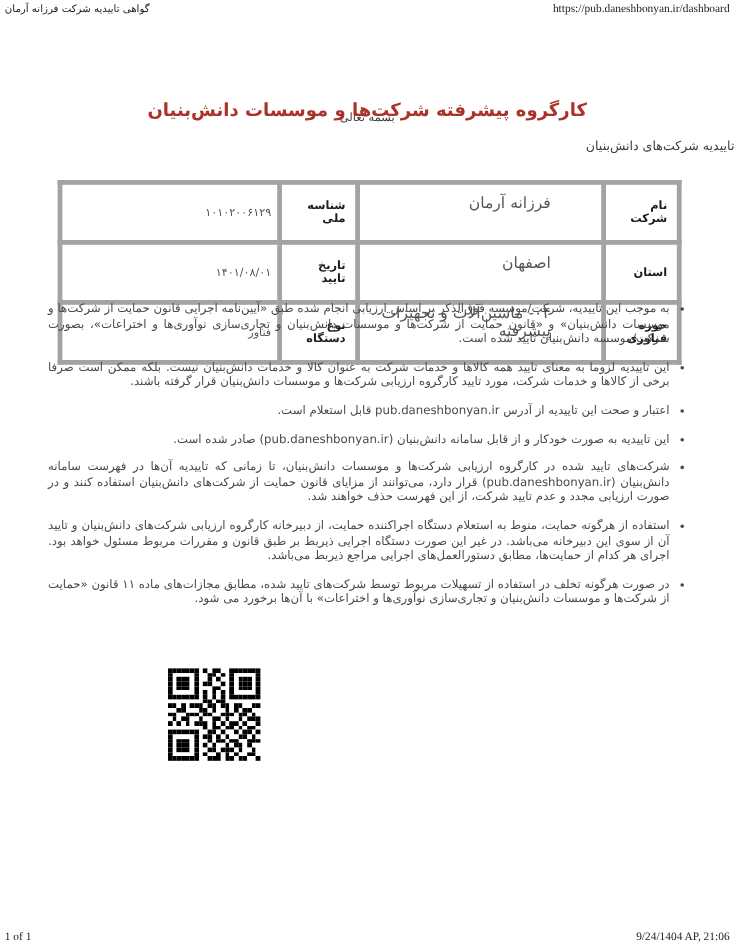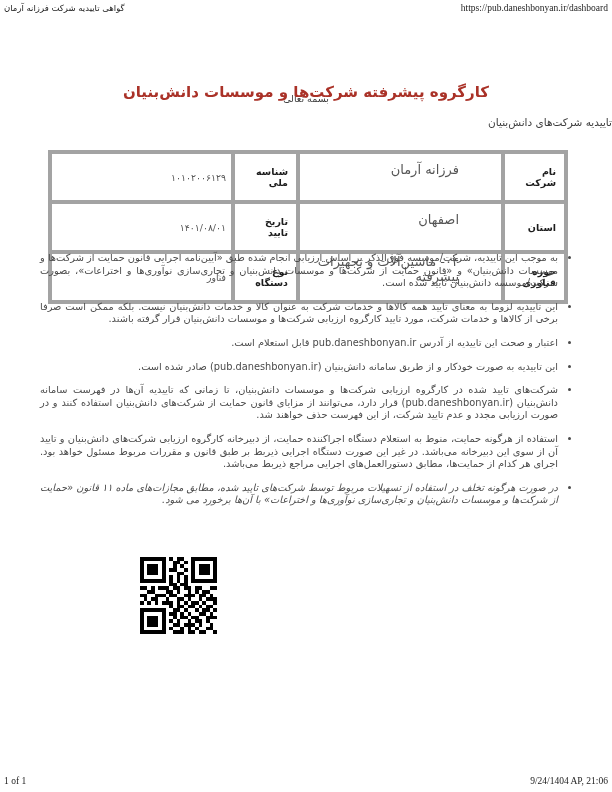--- a/index.html
+++ b/index.html
@@ -32,21 +32,21 @@
   .info-table td.lbl  { font-weight:bold; font-size:9.5px; color:#1c1c1c; padding:0 8px; }
   .info-table td.valA { font-size:13px; color:#555555; padding:0 42px 16px 6px; }
   .info-table td.valB { font-size:9.3px; color:#555555; padding:0 5px 0 6px; letter-spacing:2.5px; }
 
   
   .bullets { position:absolute; top:252px; right:40px; width:532px;
              direction:rtl; text-align:justify;
              font-size:9.8px; line-height:12.6px; color:#4a4a4a; }
   .bullets ul { margin:0; padding:0 14px 0 0; list-style:disc; }
   .bullets li { margin-bottom:11px; }
-  .bullets li:last-child { margin-bottom:16px;font-style:italic; }
+  .bullets li:last-child { margin-bottom:16px; }
 
   
   .qr { position:absolute; top:557px; left:140px; width:77px; height:77px;
         display:grid; grid-template-columns:repeat(21,1fr); grid-template-rows:repeat(21,1fr);
         background:#ffffff; }
   .qr .qm { background:#ffffff; }
   .qr .qm.on { background:#000000; }
 
   
   .secretariat { position:absolute; top:633px; left:40px; width:230px; text-align:center;
@@ -93,21 +93,21 @@
       <td class="valB">فناور</td>
     </tr>
   </tbody>
     </table>
 
   <div class="bullets">
     <ul>
       <li>به موجب این تاییدیه، شرکت/موسسه فوق‌الذکر بر اساس ارزیابی انجام شده طبق «آیین‌نامه اجرایی قانون حمایت از شرکت‌ها و موسسات دانش‌بنیان» و «قانون حمایت از شرکت‌ها و موسسات دانش‌بنیان و تجاری‌سازی نوآوری‌ها و اختراعات»، بصورت شرکت/موسسه دانش‌بنیان تایید شده است.</li>
       <li>این تاییدیه لزوما به معنای تایید همه کالاها و خدمات شرکت به عنوان کالا و خدمات دانش‌بنیان نیست. بلکه ممکن است صرفا برخی از کالاها و خدمات شرکت، مورد تایید کارگروه ارزیابی شرکت‌ها و موسسات دانش‌بنیان قرار گرفته باشند.</li>
       <li>اعتبار و صحت این تاییدیه از آدرس pub.daneshbonyan.ir قابل استعلام است.</li>
-      <li>این تاییدیه به صورت خودکار و از طریق سامانه دانش‌بنیان (pub.daneshbonyan.ir) صادر شده است.</li>
+      <li>این تاییدیه به صورت خودکار و از قابل سامانه دانش‌بنیان (pub.daneshbonyan.ir) صادر شده است.</li>
       <li>شرکت‌های تایید شده در کارگروه ارزیابی شرکت‌ها و موسسات دانش‌بنیان، تا زمانی که تاییدیه آن‌ها در فهرست سامانه دانش‌بنیان (pub.daneshbonyan.ir) قرار دارد، می‌توانند از مزایای قانون حمایت از شرکت‌های دانش‌بنیان استفاده کنند و در صورت ارزیابی مجدد و عدم تایید شرکت، از این فهرست حذف خواهند شد.</li>
       <li>استفاده از هرگونه حمایت، منوط به استعلام دستگاه اجراکننده حمایت، از دبیرخانه کارگروه ارزیابی شرکت‌های دانش‌بنیان و تایید آن از سوی این دبیرخانه می‌باشد. در غیر این صورت دستگاه اجرایی ذیربط بر طبق قانون و مقررات مربوط مسئول خواهد بود. اجرای هر کدام از حمایت‌ها، مطابق دستورالعمل‌های اجرایی مراجع ذیربط می‌باشد.</li>
       <li>در صورت هرگونه تخلف در استفاده از تسهیلات مربوط توسط شرکت‌های تایید شده، مطابق مجازات‌های ماده ۱۱ قانون «حمایت از شرکت‌ها و موسسات دانش‌بنیان و تجاری‌سازی نوآوری‌ها و اختراعات» با آن‌ها برخورد می شود.</li>
     </ul>
   </div>
 
   <div class="qr">
       <div class="qm on"></div>
       <div class="qm on"></div>
       <div class="qm on"></div>

